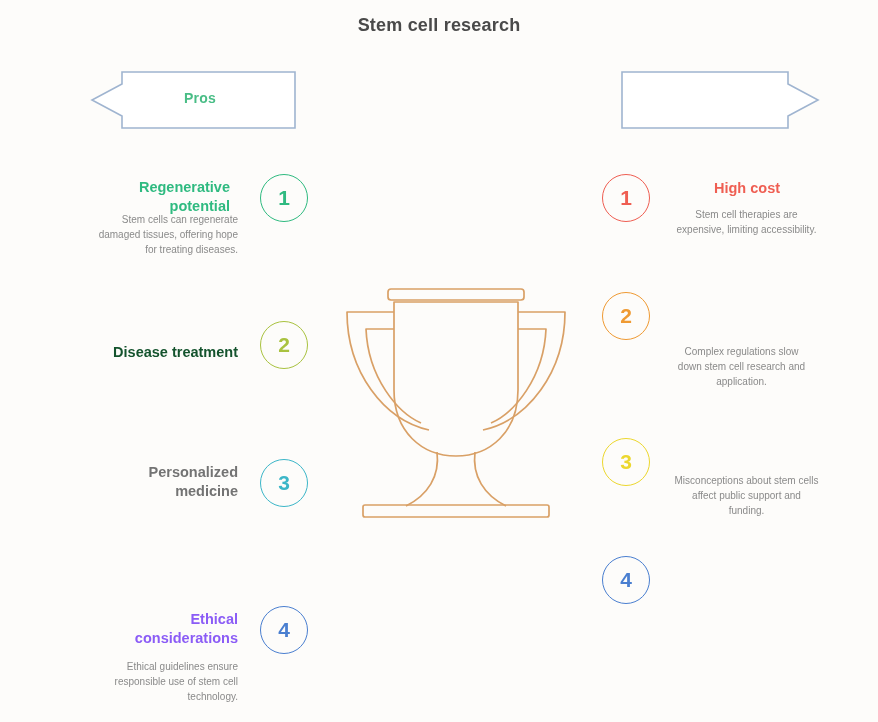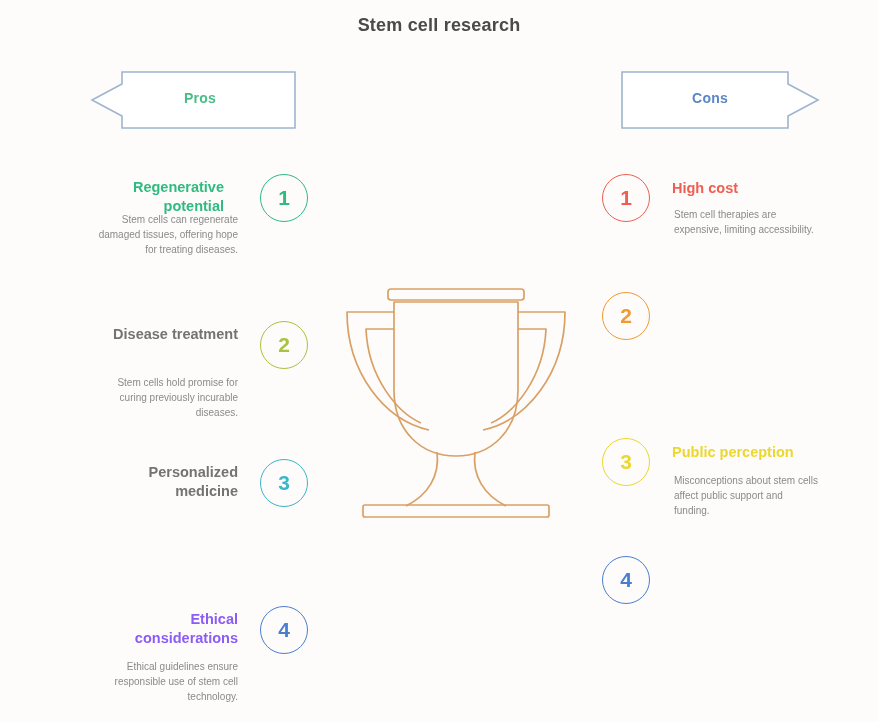--- a/index.html
+++ b/index.html
@@ -82,21 +82,21 @@
     font-weight: bold;
     line-height: 1.32;
   }
   .node-desc {
     position: absolute;
     font-size: 10px;
     line-height: 1.5;
     color: #8a8a8a;
   }
   .align-right { text-align: right; }
-  .align-left  { text-align: left; }
+  .align-left  { text-align: center; }
 
   
   #trophy {
     position: absolute;
     left: 336px;
     top: 280px;
     width: 240px;
     height: 245px;
   }
 </style>
@@ -109,21 +109,20 @@
 
   <svg class="banner-svg" id="pros-banner" width="206" height="60" viewBox="0 0 206 60">
     <polygon points="30,2 206,2 206,20 30,20 30,2" fill="none" stroke="none"></polygon>
     <path d="M 32,2 L 205,2 L 205,58 L 32,58 L 32,46 L 2,30 L 32,14 Z" fill="#ffffff" stroke="#9fb4d0" stroke-width="1.6"></path>
   </svg>
   <div class="banner-label" id="pros-label">Pros</div>
 
   <svg class="banner-svg" id="cons-banner" width="200" height="60" viewBox="0 0 200 60">
     <path d="M 2,2 L 168,2 L 168,14 L 198,30 L 168,46 L 168,58 L 2,58 Z" fill="#ffffff" stroke="#9fb4d0" stroke-width="1.6"></path>
   </svg>
-  <div class="banner-label" id="cons-label">Cons</div>
 
   <div class="column">
 
     <svg width="878" height="722" style="position:absolute;left:0;top:0;pointer-events:none">
       <defs>
         <linearGradient id="pg0" x1="0" y1="0" x2="0" y2="1">
           <stop offset="0%" stop-color="#9fb4d0"></stop>
           <stop offset="100%" stop-color="#2fba80"></stop>
         </linearGradient>
         <linearGradient id="pg1" x1="0" y1="0" x2="0" y2="1">
@@ -141,28 +140,27 @@
       </defs>
       <line x1="284" y1="72" x2="284" y2="174" stroke="url(#pg0)" stroke-width="1.8"></line>
       <line x1="284" y1="222" x2="284" y2="321" stroke="url(#pg1)" stroke-width="1.8"></line>
       <line x1="284" y1="369" x2="284" y2="459" stroke="url(#pg2)" stroke-width="1.8"></line>
       <line x1="284" y1="507" x2="284" y2="606" stroke="url(#pg3)" stroke-width="1.8"></line>
     </svg>
 
     <div class="node-circle" style="left:260px; top:174px; border-color:#2fba80; color:#2fba80;">
       <span>1</span>
     </div>
-    <div class="node-title align-right" style="left:86px; top:178px; width:138px; color:#2fba80;">Regenerative potential</div>
+    <div class="node-title align-right" style="left:92px; top:178px; width:138px; color:#2fba80;">Regenerative potential</div>
     <div class="node-desc align-right" style="left:95px; top:212px; width:143px;">Stem cells can regenerate damaged tissues, offering hope for treating diseases.</div>
 
     <div class="node-circle" style="left:260px; top:321px; border-color:#a9c23f; color:#a9c23f;">
       <span>2</span>
     </div>
-    <div class="node-title align-right" style="left:100px; top:325px; width:138px; color:#737373;">Disease treatment</div>
-    <div class="node-desc align-right" style="left:95px; top:375px; width:143px;">Stem cells hold promise for curing previously incurable diseases.</div>
+    <div class="node-title align-right" style="left:100px; top:343px; width:138px; color:#14532d;">Disease treatment</div>
 
     <div class="node-circle" style="left:260px; top:459px; border-color:#3cb6c8; color:#3cb6c8;">
       <span>3</span>
     </div>
     <div class="node-title align-right" style="left:100px; top:463px; width:138px; color:#737373;">Personalized medicine</div>
 
     <div class="node-circle" style="left:260px; top:606px; border-color:#4a7fd0; color:#4a7fd0;">
       <span>4</span>
     </div>
     <div class="node-title align-right" style="left:100px; top:610px; width:138px; color:#8b5cf6;">Ethical considerations</div>
@@ -198,25 +196,25 @@
 
     <div class="node-circle" style="left:602px; top:174px; border-color:#ef5e52; color:#ef5e52;">
       <span>1</span>
     </div>
     <div class="node-title align-left" style="left:672px; top:179px; width:150px; color:#ef5e52;">High cost</div>
     <div class="node-desc align-left" style="left:674px; top:207px; width:145px;">Stem cell therapies are expensive, limiting accessibility.</div>
 
     <div class="node-circle" style="left:602px; top:292px; border-color:#ef9a33; color:#ef9a33;">
       <span>2</span>
     </div>
+    <div class="node-desc align-left" style="left:674px; top:344px; width:135px;">Complex regulations slow down stem cell research and application.</div>
 
     <div class="node-circle" style="left:602px; top:438px; border-color:#ecd72e; color:#ecd72e;">
       <span>3</span>
     </div>
-    <div class="node-title align-left" style="left:672px; top:443px; width:160px; color:#ecd72e;">Public perception</div>
     <div class="node-desc align-left" style="left:674px; top:473px; width:145px;">Misconceptions about stem cells affect public support and funding.</div>
 
     <div class="node-circle" style="left:602px; top:556px; border-color:#4a7fd0; color:#4a7fd0;">
       <span>4</span>
     </div>
     <div class="node-title align-left" style="left:672px; top:561px; width:150px; color:#4a7fd0;"></div>
     <div class="node-desc align-left" style="left:674px; top:589px; width:145px;"></div>
   </div>
 
   <svg id="trophy" viewBox="0 0 240 245">

